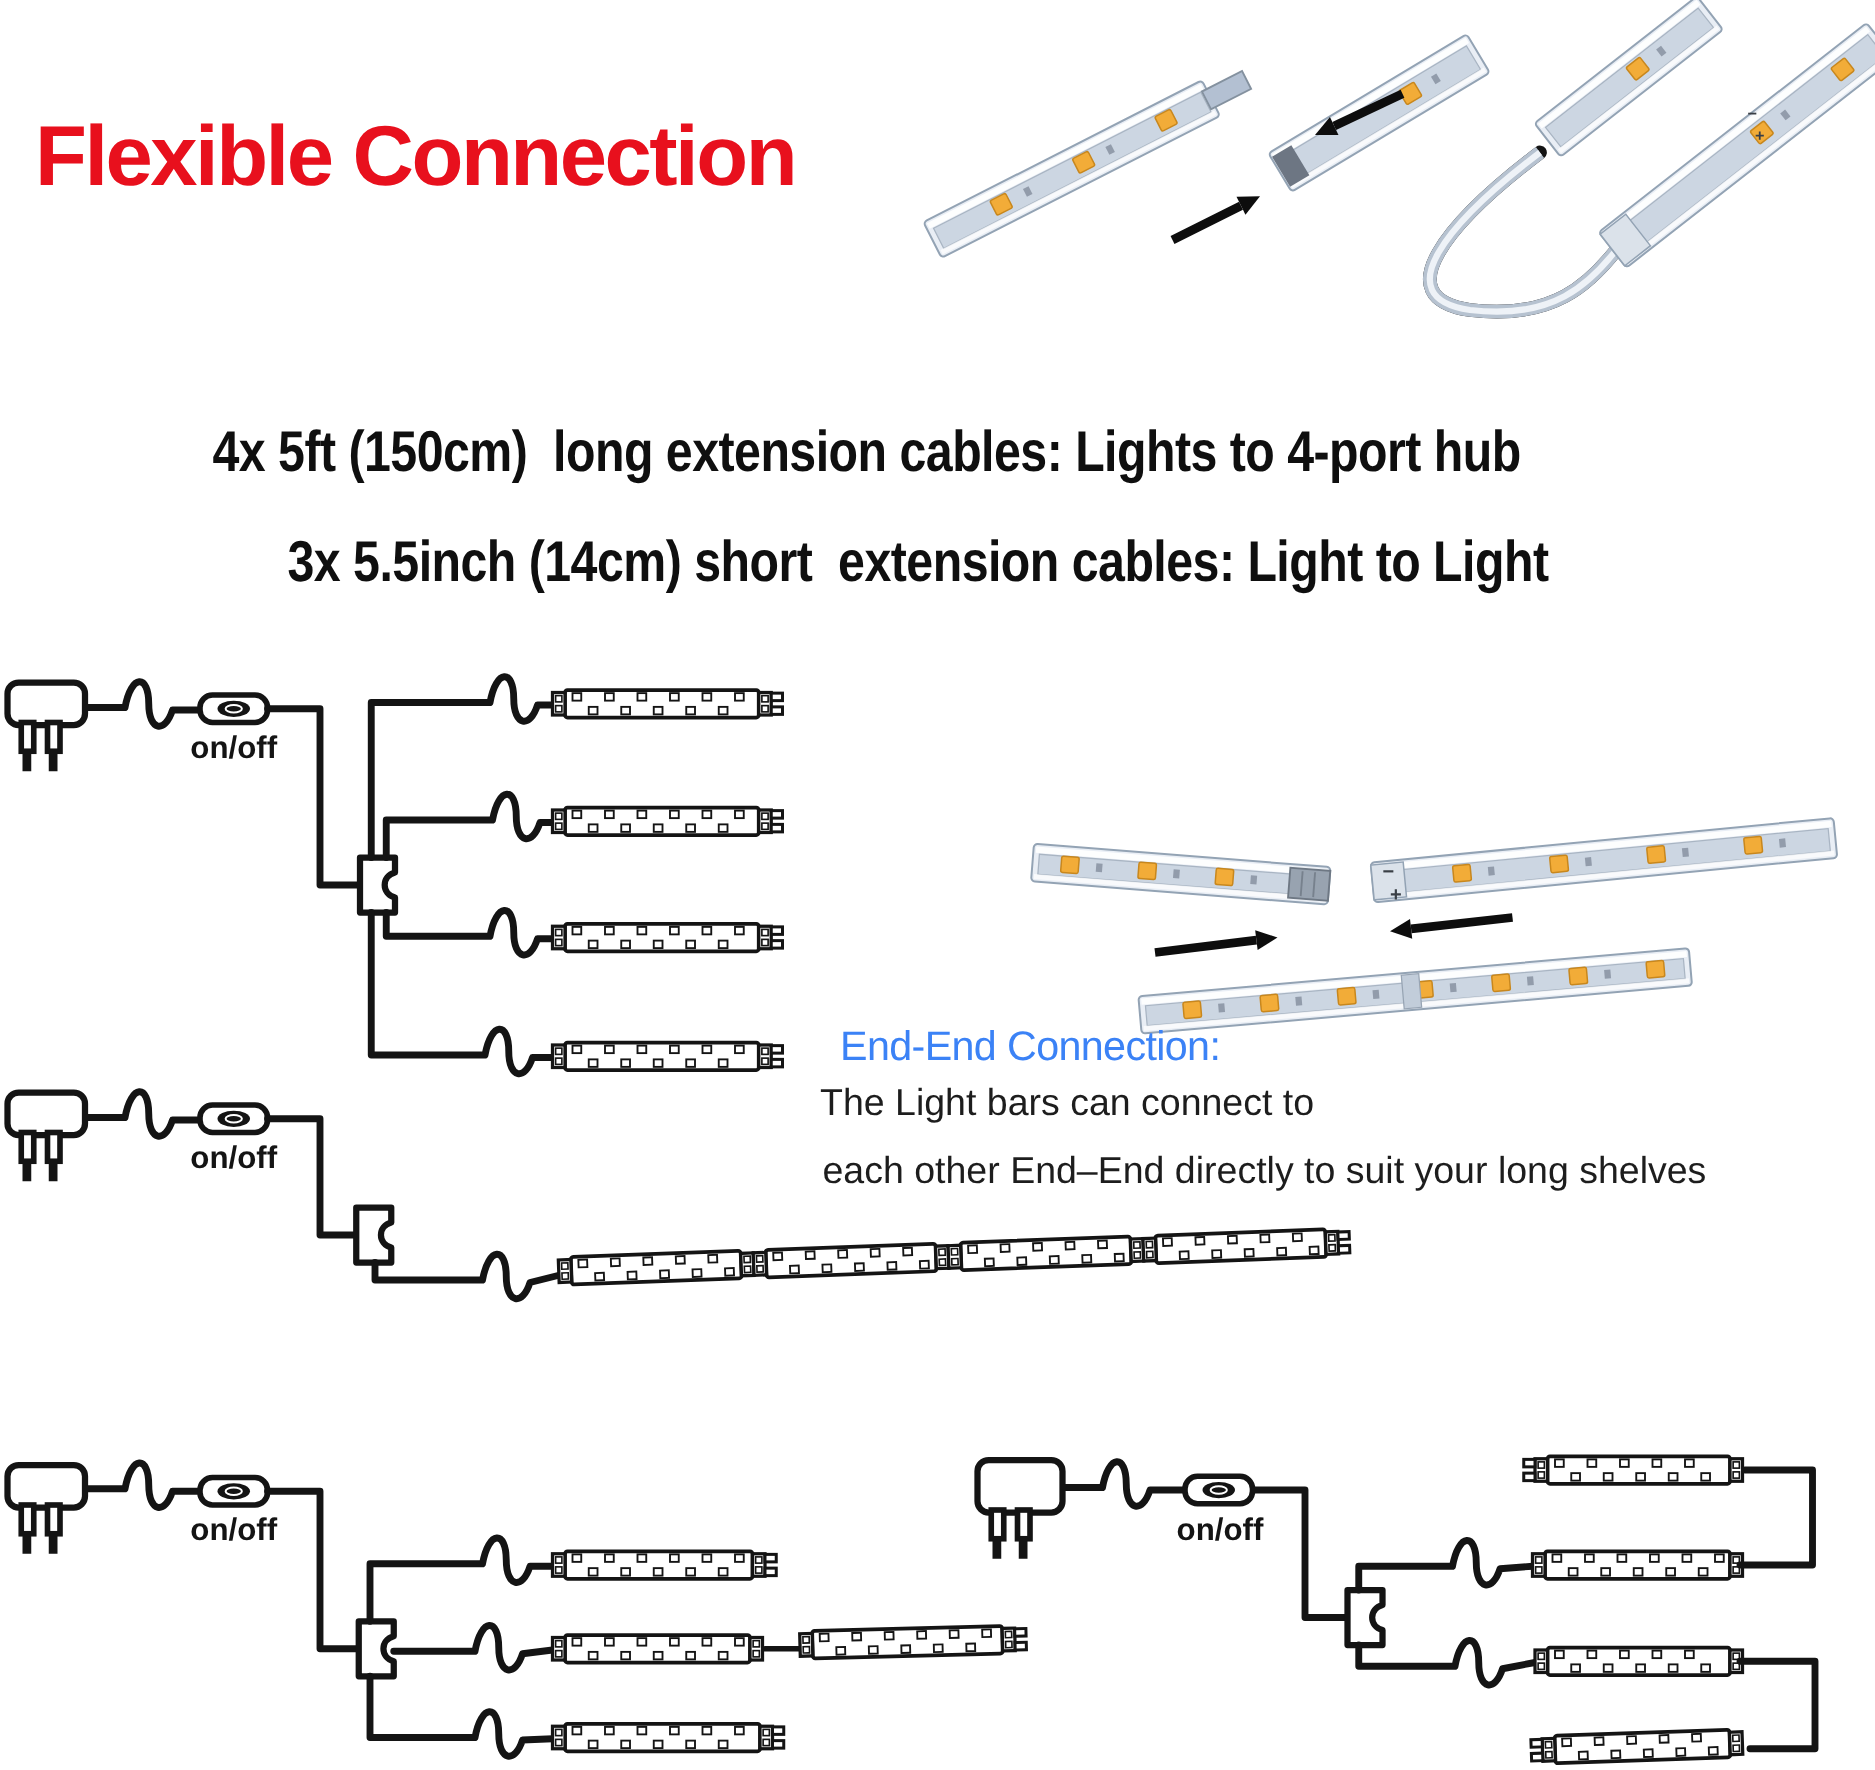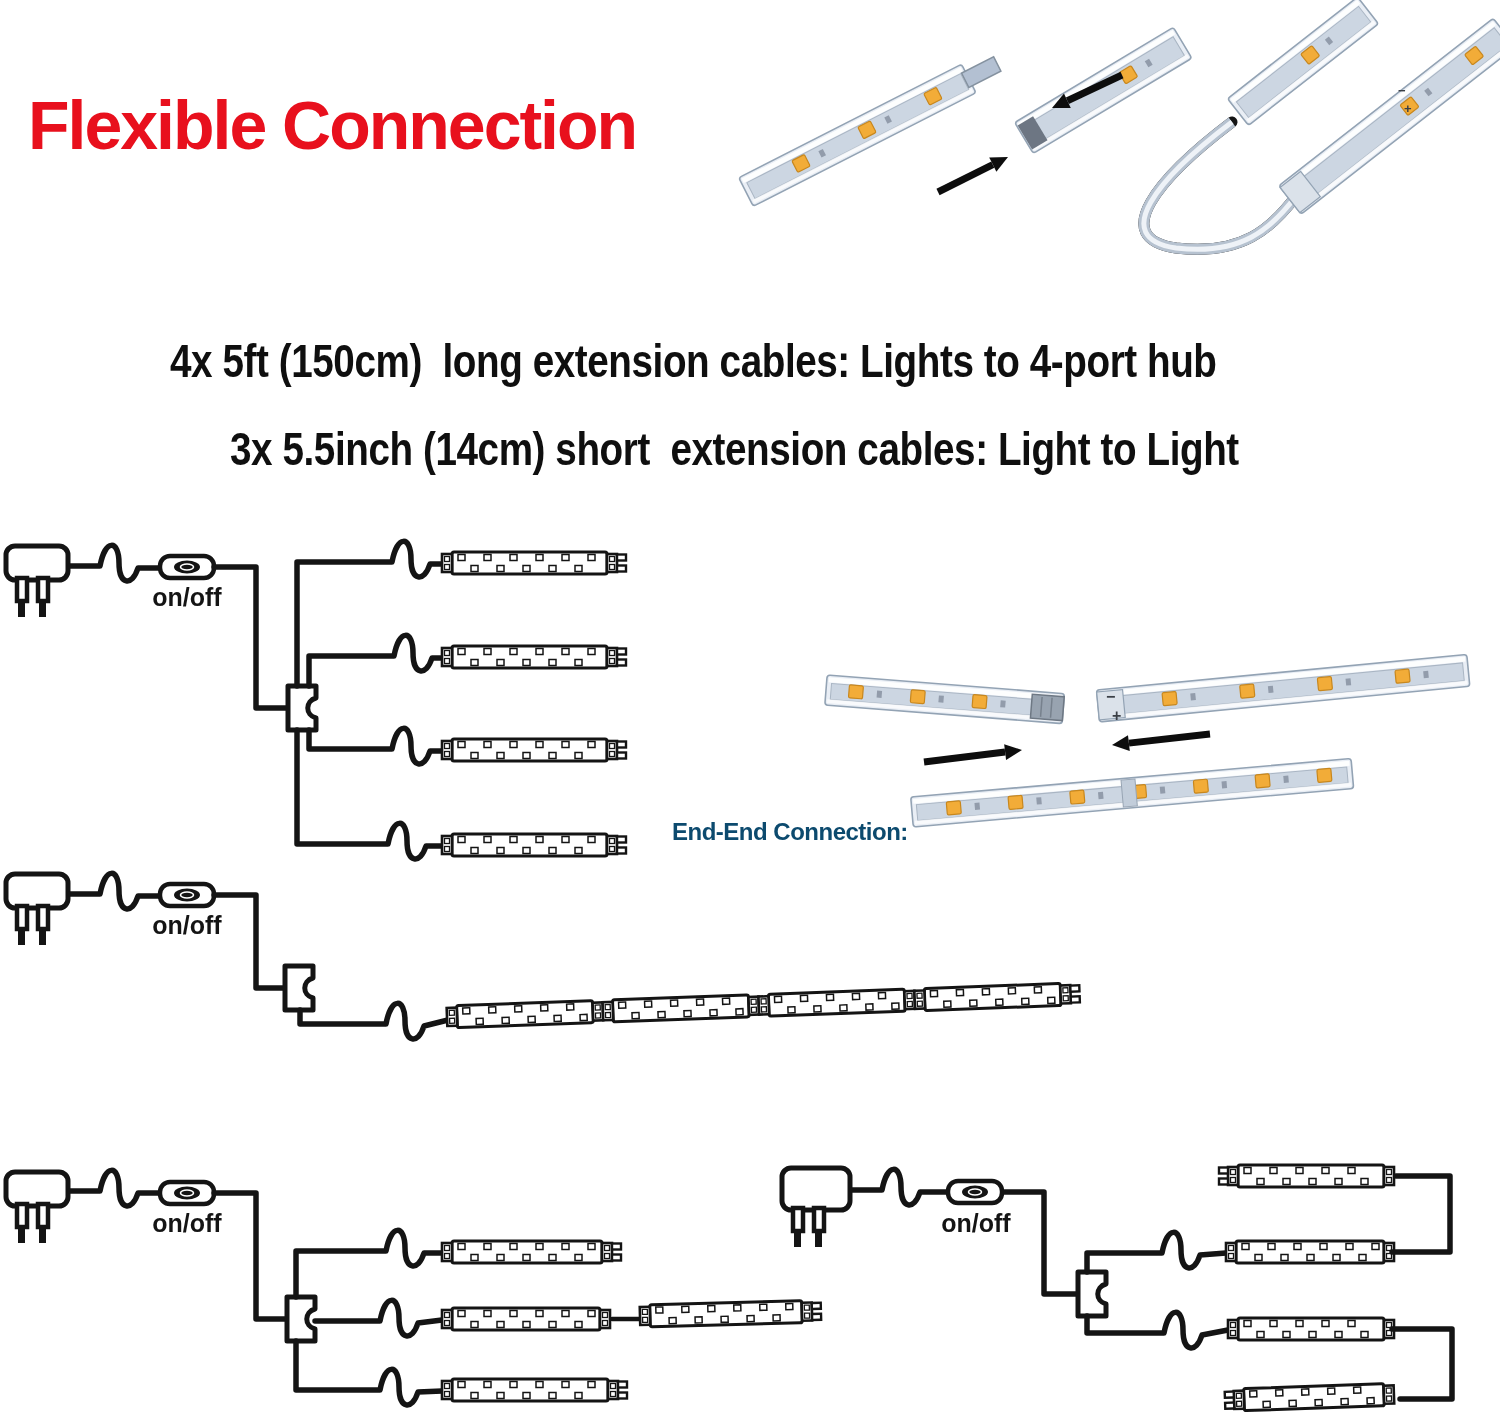--- a/index.html
+++ b/index.html
@@ -3,21 +3,21 @@
 <meta charset="utf-8">
 <style>
   html,body{margin:0;padding:0;background:#ffffff;}
   .canvas{position:relative;width:1500px;height:1416px;background:#ffffff;overflow:hidden;
           font-family:"Liberation Sans","DejaVu Sans",sans-serif;}
   .abs{position:absolute;}
   .title{font-size:68px;font-weight:bold;letter-spacing:-2px;color:var(--accent,#e8101d);white-space:pre;}
   .photo-head{font-size:37px;font-weight:bold;letter-spacing:-0.5px;color:#141414;white-space:pre;}
   .spec-line{font-size:46px;font-weight:bold;letter-spacing:-0.5px;color:#0f0f0f;
              transform:scaleX(0.84);transform-origin:left top;white-space:pre;}
-  .endend-head{font-size:24px;font-weight:bold;letter-spacing:-0.5px;color:#0c4a6e;white-space:pre;}
+  .endend-head{font-size:33px;font-weight:normal;letter-spacing:-0.5px;color:#3b82f6;white-space:pre;}
   .endend-line{font-size:30px;color:#1d1d1d;white-space:pre;}
   svg{position:absolute;overflow:visible;}
   .switch-label{font-family:"Liberation Sans","DejaVu Sans",sans-serif;font-size:25px;font-weight:bold;fill:#141414;}
   .pm-mark{font-family:"Liberation Sans","DejaVu Sans",sans-serif;font-weight:bold;fill:#3a3f46;}
 </style>
 </head>
 <body>
 
 <div class="canvas">
 
@@ -248,20 +248,22 @@
           <rect x="373" y="-3.5" width="5" height="7" fill="#929cab"></rect>
           <rect x="407" y="-7" width="14" height="13" rx="1.5" fill="#f2ac38" stroke="#c8871d" stroke-width="1.2"></rect>
           <rect x="211" y="-13.5" width="14" height="27" fill="#c2cdda" stroke="#97a4b3" stroke-width="1"></rect>
         </g>
       </g>
     <text class="pm-mark" x="1106" y="702" font-size="16">−</text>
     <text class="pm-mark" x="1112" y="721" font-size="16">+</text>
   </svg>
 
   <div class="endend-head abs" style="left:672px;top:818px">End-End Connection:</div>
+  <div class="endend-line abs" style="left:656px;top:866px">The Light bars can connect to</div>
+  <div class="endend-line abs" style="left:658px;top:920px">each other End–End directly to suit your long shelves</div>
 
   <svg id="diagram-chain" style="left:0;top:855px;width:1130px;height:205px" viewBox="0 855 1130 205">
     <g id="chain-draw">
         <g>
           <rect x="6" y="874" width="62" height="34" rx="9" fill="#fff" stroke="#141414" stroke-width="5"></rect>
           <rect x="17" y="906" width="10" height="23" fill="#fff" stroke="#141414" stroke-width="4.5"></rect>
           <rect x="38" y="906" width="10" height="23" fill="#fff" stroke="#141414" stroke-width="4.5"></rect>
           <rect x="18" y="928" width="7" height="17" fill="#141414"></rect>
           <rect x="39" y="928" width="7" height="17" fill="#141414"></rect>
         </g>

